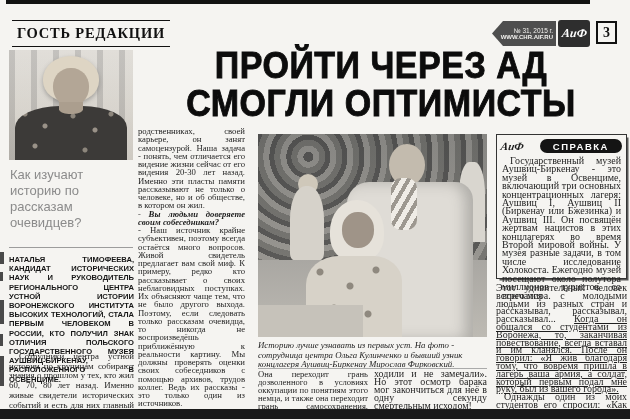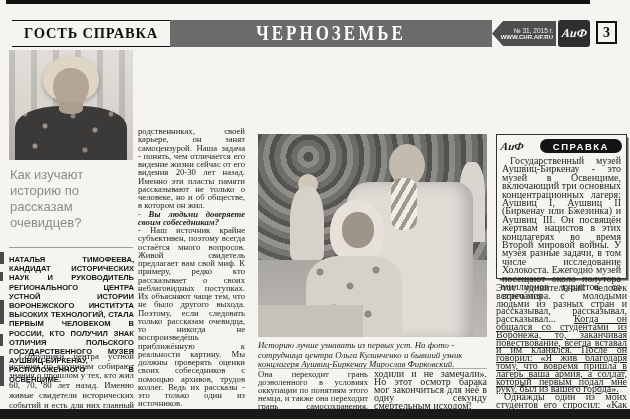--- a/index.html
+++ b/index.html
@@ -94,36 +94,37 @@
 <div class="page">
 
   <div class="abs top-bar"></div>
   <div class="abs edge-mark" style="left:0;top:252px;width:4px;height:12px;"></div>
   <div class="abs edge-mark" style="left:0;top:272px;width:3px;height:9px;"></div>
   <div class="abs edge-mark" style="left:0;top:300px;width:4px;height:24px;"></div>
   <div class="abs edge-mark" style="left:0;top:334px;width:3px;height:12px;"></div>
   <div class="abs edge-mark" style="left:0;top:356px;width:4px;height:30px;"></div>
 
   <div class="abs hdr-left">
-    <span>ГОСТЬ СПРАВКА</span>
-  </div>
-  <div class="abs hdr-banner">
-    <span>ЧЕРНОЗЕМЬЕ</span>
+    <span>ГОСТЬ РЕДАКЦИИ</span>
   </div>
   <div class="abs hdr-issue">
     <div class="l1">№ 31, 2015 г.</div>
     <div class="l2">WWW.CHR.AIF.RU</div>
   </div>
   <div class="abs hdr-logo">
     <span>АиФ</span>
   </div>
   <div class="abs hdr-page">
     <span>3</span>
   </div>
 
+  <div class="abs headline">
+    <div class="hl">ПРОЙТИ ЧЕРЕЗ АД</div>
+    <div class="hl">СМОГЛИ ОПТИМИСТЫ</div>
+  </div>
 
   <div class="abs portrait">
     <div class="shelf"></div>
     <div class="hair"></div>
     <div class="face"></div>
     <div class="blouse"></div>
     <div class="neck"></div>
   </div>
   <div class="abs question">Как изучают историю по рассказам очевидцев?</div>
   <div class="abs q-rule"></div>

